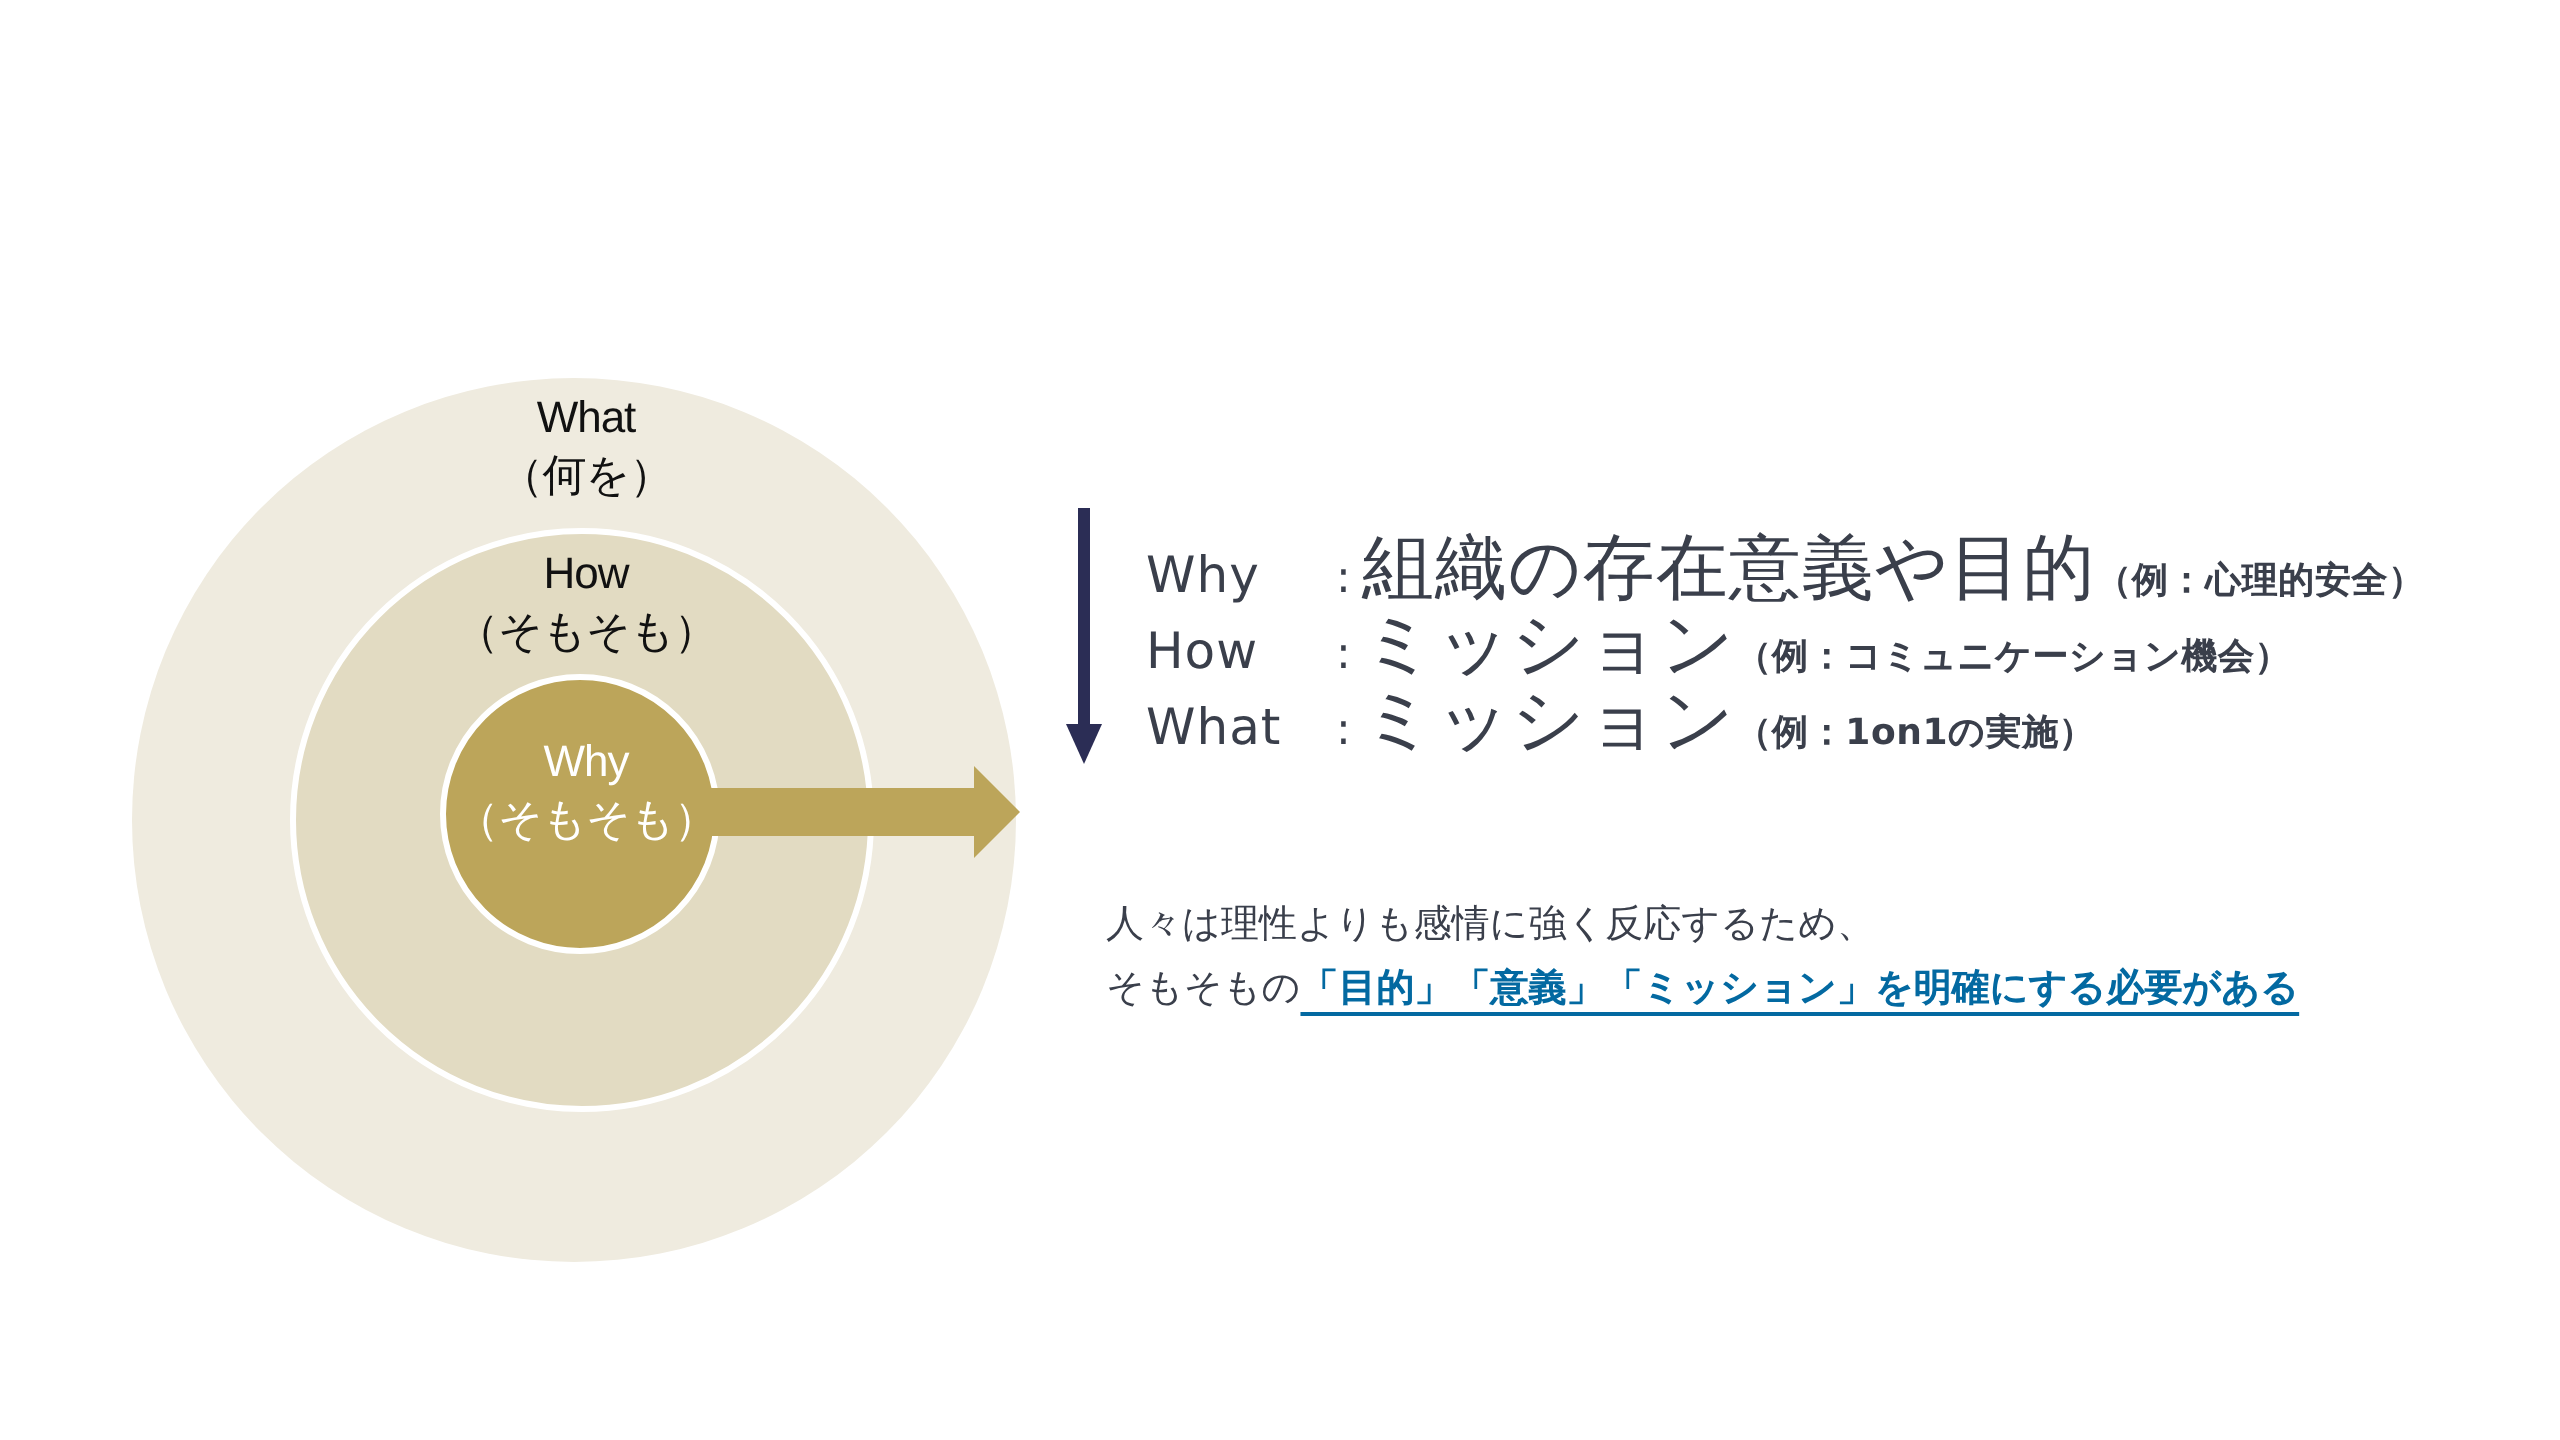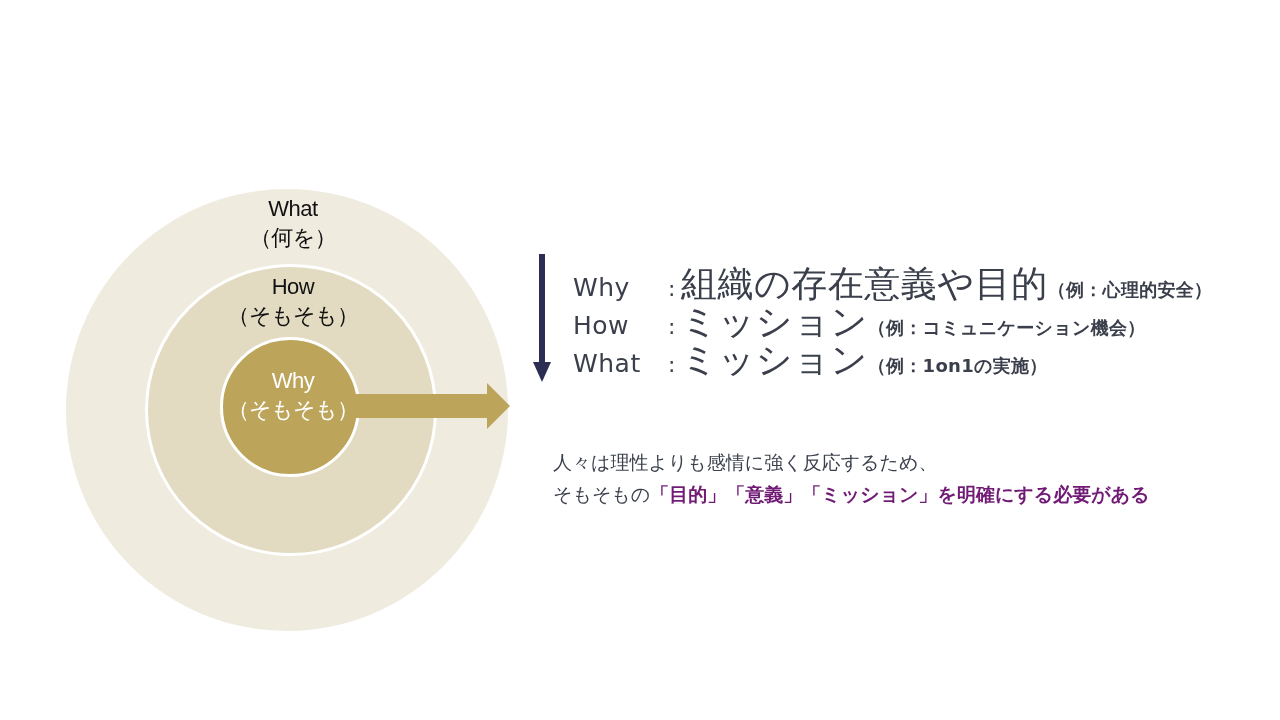--- a/index.html
+++ b/index.html
@@ -39,21 +39,21 @@
   .wrow.r1 { top: 38px; }
   .wrow.r2 { top: 76px; }
   .wkey { display: inline-block; width: 95px; font-size: 25px; font-family: "DejaVu Sans", sans-serif; letter-spacing: 0.5px; }
   .wcolon { display: inline-block; width: 13px; font-size: 22px; }
   .wmain { font-size: 36px; letter-spacing: 0.5px; }
   .wex { font-size: 18px; letter-spacing: 0.3px; font-weight: bold; }
 
   
   .para { position: absolute; left: 553px; top: 446px; color: #3a3f4b; font-size: 19px; line-height: 32px; white-space: nowrap; }
   .para-line { display: block; }
-  .gold { color: #701a75; font-weight: bold; text-decoration-thickness: 2px; text-underline-offset: 6px; }
+  .gold { color: #0369a1; font-weight: bold; text-decoration: underline; text-decoration-thickness: 2px; text-underline-offset: 6px; }
 </style>
 </head>
 <body>
 
 <div class="slide">
 
   <div class="ring ring-what"></div>
   <div class="ring ring-how"></div>
   <div class="ring ring-why"></div>
 

